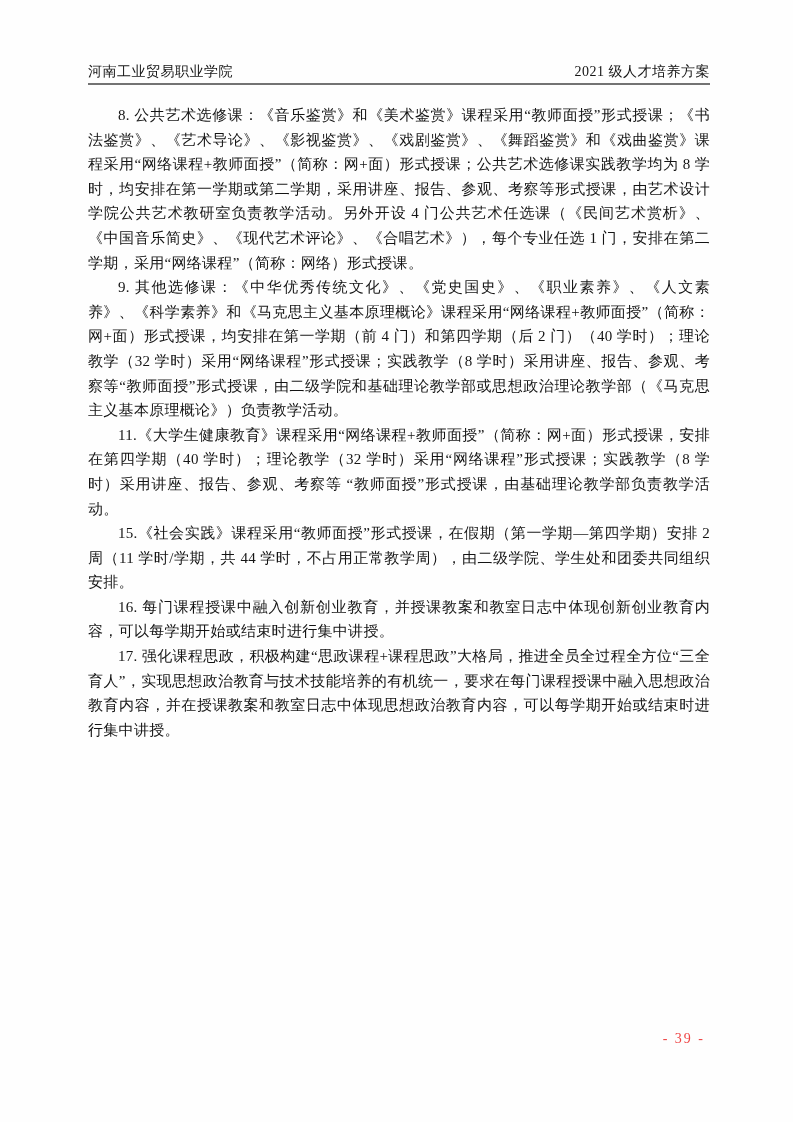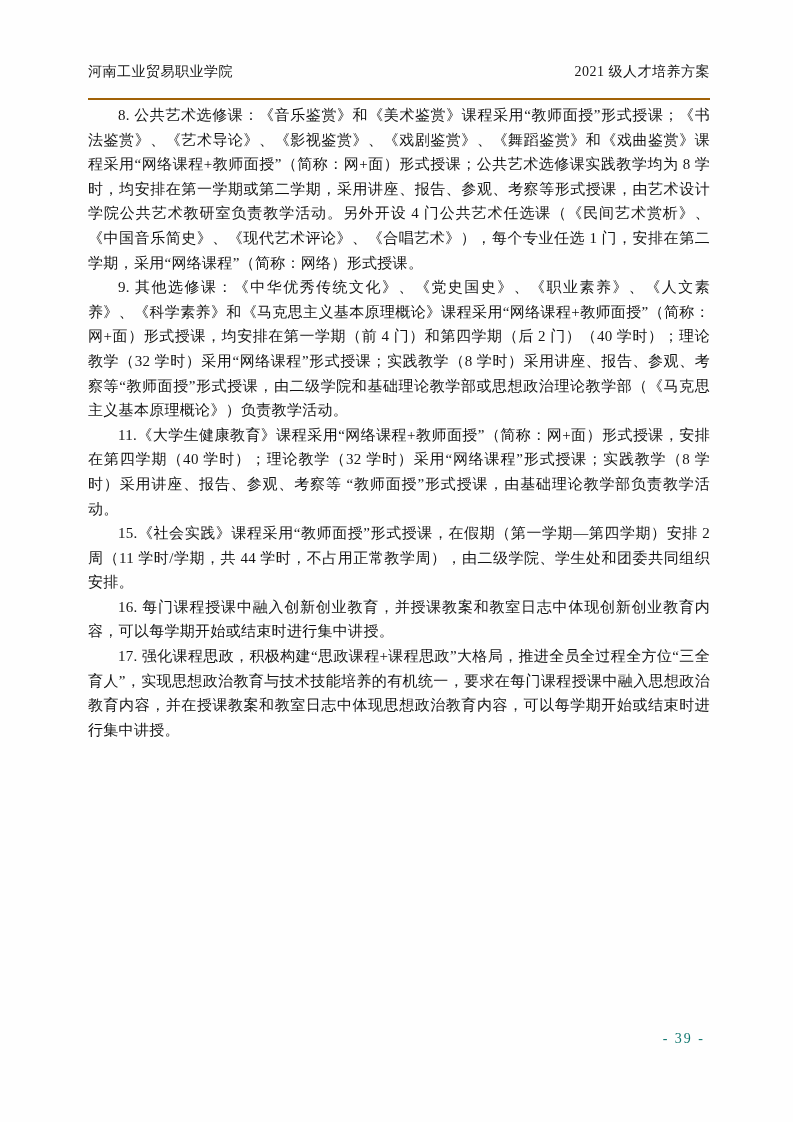--- a/index.html
+++ b/index.html
@@ -23,22 +23,22 @@
   .header {
     position: absolute;
     left: 88px;
     right: 83px;
     top: 63px;
     display: flex;
     justify-content: space-between;
     align-items: flex-end;
     font-size: 14px;
     letter-spacing: 0.5px;
-    padding-bottom: 17px;
-    border-bottom: 2px solid #a16207;
+    padding-bottom: 2px;
+    border-bottom: 2px solid #737373;
   }
   .header .h-left, .header .h-right {
     white-space: nowrap;
   }
   .doc-body {
     position: absolute;
     left: 88px;
     right: 83px;
     top: 103px;
   }
@@ -51,21 +51,21 @@
     text-indent: 2em;
     letter-spacing: 0.3px;
     word-break: break-all;
   }
   .footer {
     position: absolute;
     top: 1031px;
     right: 88px;
     font-size: 14px;
     letter-spacing: 2px;
-    color: #0f766e;
+    color: #ef4444;
   }
 </style>
 </head>
 <body>
 
 <div class="page">
 
   <div class="header">
     <span class="h-left">河南工业贸易职业学院</span>
     <span class="h-right">2021 级人才培养方案</span>

